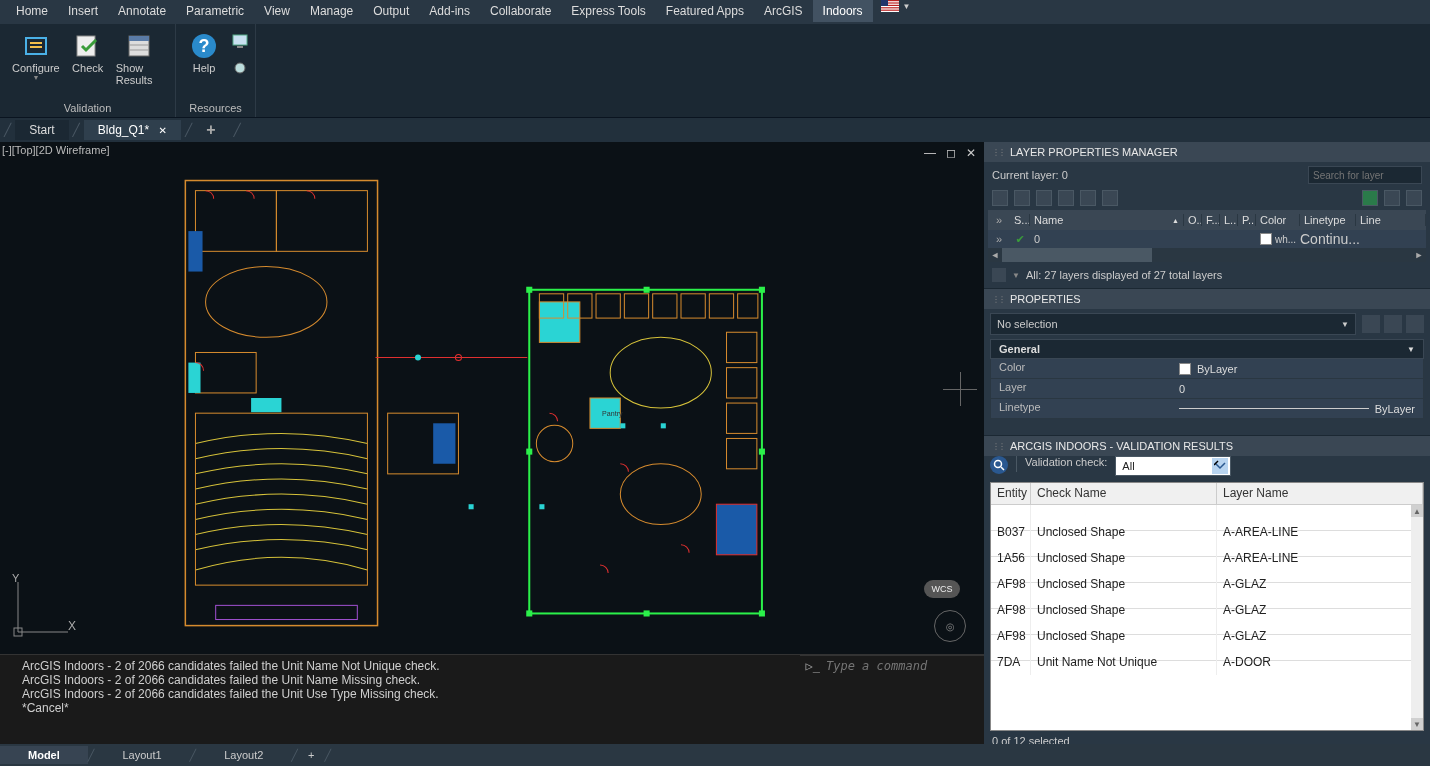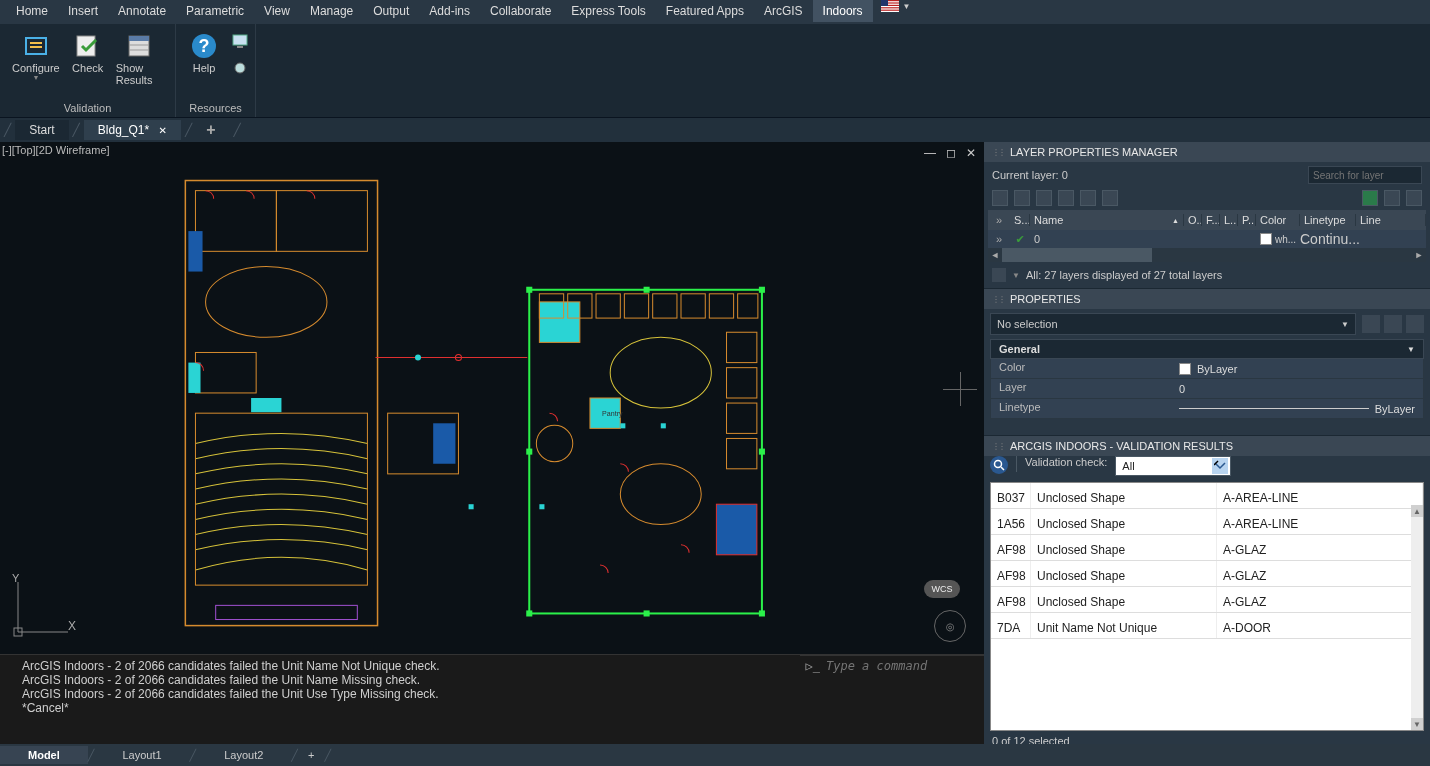--- a/index.html
+++ b/index.html
@@ -102,21 +102,21 @@
 .valres { flex: 1; display: flex; flex-direction: column; }
 .valres .vr-toolbar { height: 26px; display: flex; align-items: flex-start; padding: 0 6px; gap: 8px; font-size: 11px; color: #ccc; }
 .valres .vr-toolbar .zoom { width: 18px; height: 18px; background: #2a5890; border-radius: 50%; cursor: pointer; display: flex; align-items: center; justify-content: center; }
 .valres .vr-toolbar .sep { width: 1px; height: 16px; background: #4a5864; }
 .valres .vr-toolbar .combo { width: 116px; height: 20px; background: #fff; color: #222; padding: 0 6px; border: 1px solid #4a5864; display: flex; align-items: center; justify-content: space-between; cursor: pointer; position: relative; }
 .valres .vr-toolbar .combo .arrow { position: absolute; right: 2px; top: 1px; width: 16px; height: 16px; background: #b8d4f0; display: flex; align-items: center; justify-content: center; font-size: 10px; color: #2a5890; }
 .valres .vr-table { margin: 0 6px; background: #fff; color: #222; font-size: 12px; flex: 1; border: 1px solid #888; position: relative; }
 .valres .vr-table .hdr { height: 22px; background: #f0f0f0; border-bottom: 1px solid #ccc; display: flex; font-weight: normal; color: #333; }
 .valres .vr-table .hdr .hc { padding: 3px 6px; border-right: 1px solid #ccc; }
 .valres .vr-table .row { height: 26px; border-bottom: 1px solid #ddd; display: flex; cursor: pointer; }
-.valres .vr-table .row .c { padding: 8px 6px; border-right: 1px solid #eee; overflow: hidden; white-space: nowrap; }
+.valres .vr-table .row .c { padding: 20px 6px; border-right: 1px solid #eee; overflow: hidden; white-space: nowrap; }
 .valres .vr-table .vscroll { position: absolute; right: 0; top: 22px; bottom: 0; width: 12px; background: #eee; }
 .valres .vr-table .vscroll .arr { height: 12px; background: #d0d0d0; color: #666; font-size: 8px; display: flex; align-items: center; justify-content: center; cursor: pointer; }
 .valres .vr-table .vscroll .track { flex: 1; }
 .valres .vr-status { height: 24px; padding: 4px 8px; font-size: 11px; color: #ccc; }
 
 .c-ent { width: 40px; }
 .c-chk { width: 186px; }
 .c-lay { flex: 1; }
 </style>
 </head>
@@ -493,20 +493,25 @@
           <span>All</span>
           <span class="arrow">
             <svg width="12" height="12">
                 <path d="M1 3 L6 8 L11 3" fill="none" stroke="#2a5890" stroke-width="1.5"></path>
                 <path d="M4 1 L0 5" stroke="#000" stroke-width="1.5" fill="none"></path>
               </svg>
           </span>
         </div>
       </div>
       <div class="vr-table">
+        <div class="hdr">
+          <span class="hc c-ent">Entity</span>
+          <span class="hc c-chk">Check Name</span>
+          <span class="hc c-lay">Layer Name</span>
+        </div>
         <div class="row">
           <span class="c c-ent">B037</span>
           <span class="c c-chk">Unclosed Shape</span>
           <span class="c c-lay">A-AREA-LINE</span>
         </div>
         <div class="row">
           <span class="c c-ent">1A56</span>
           <span class="c c-chk">Unclosed Shape</span>
           <span class="c c-lay">A-AREA-LINE</span>
         </div>

